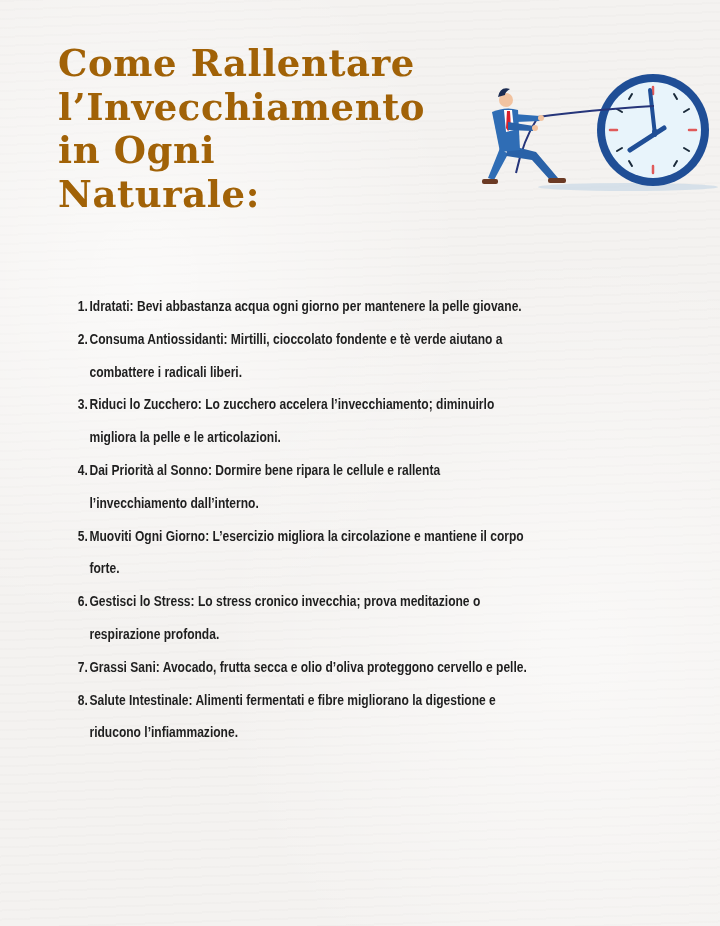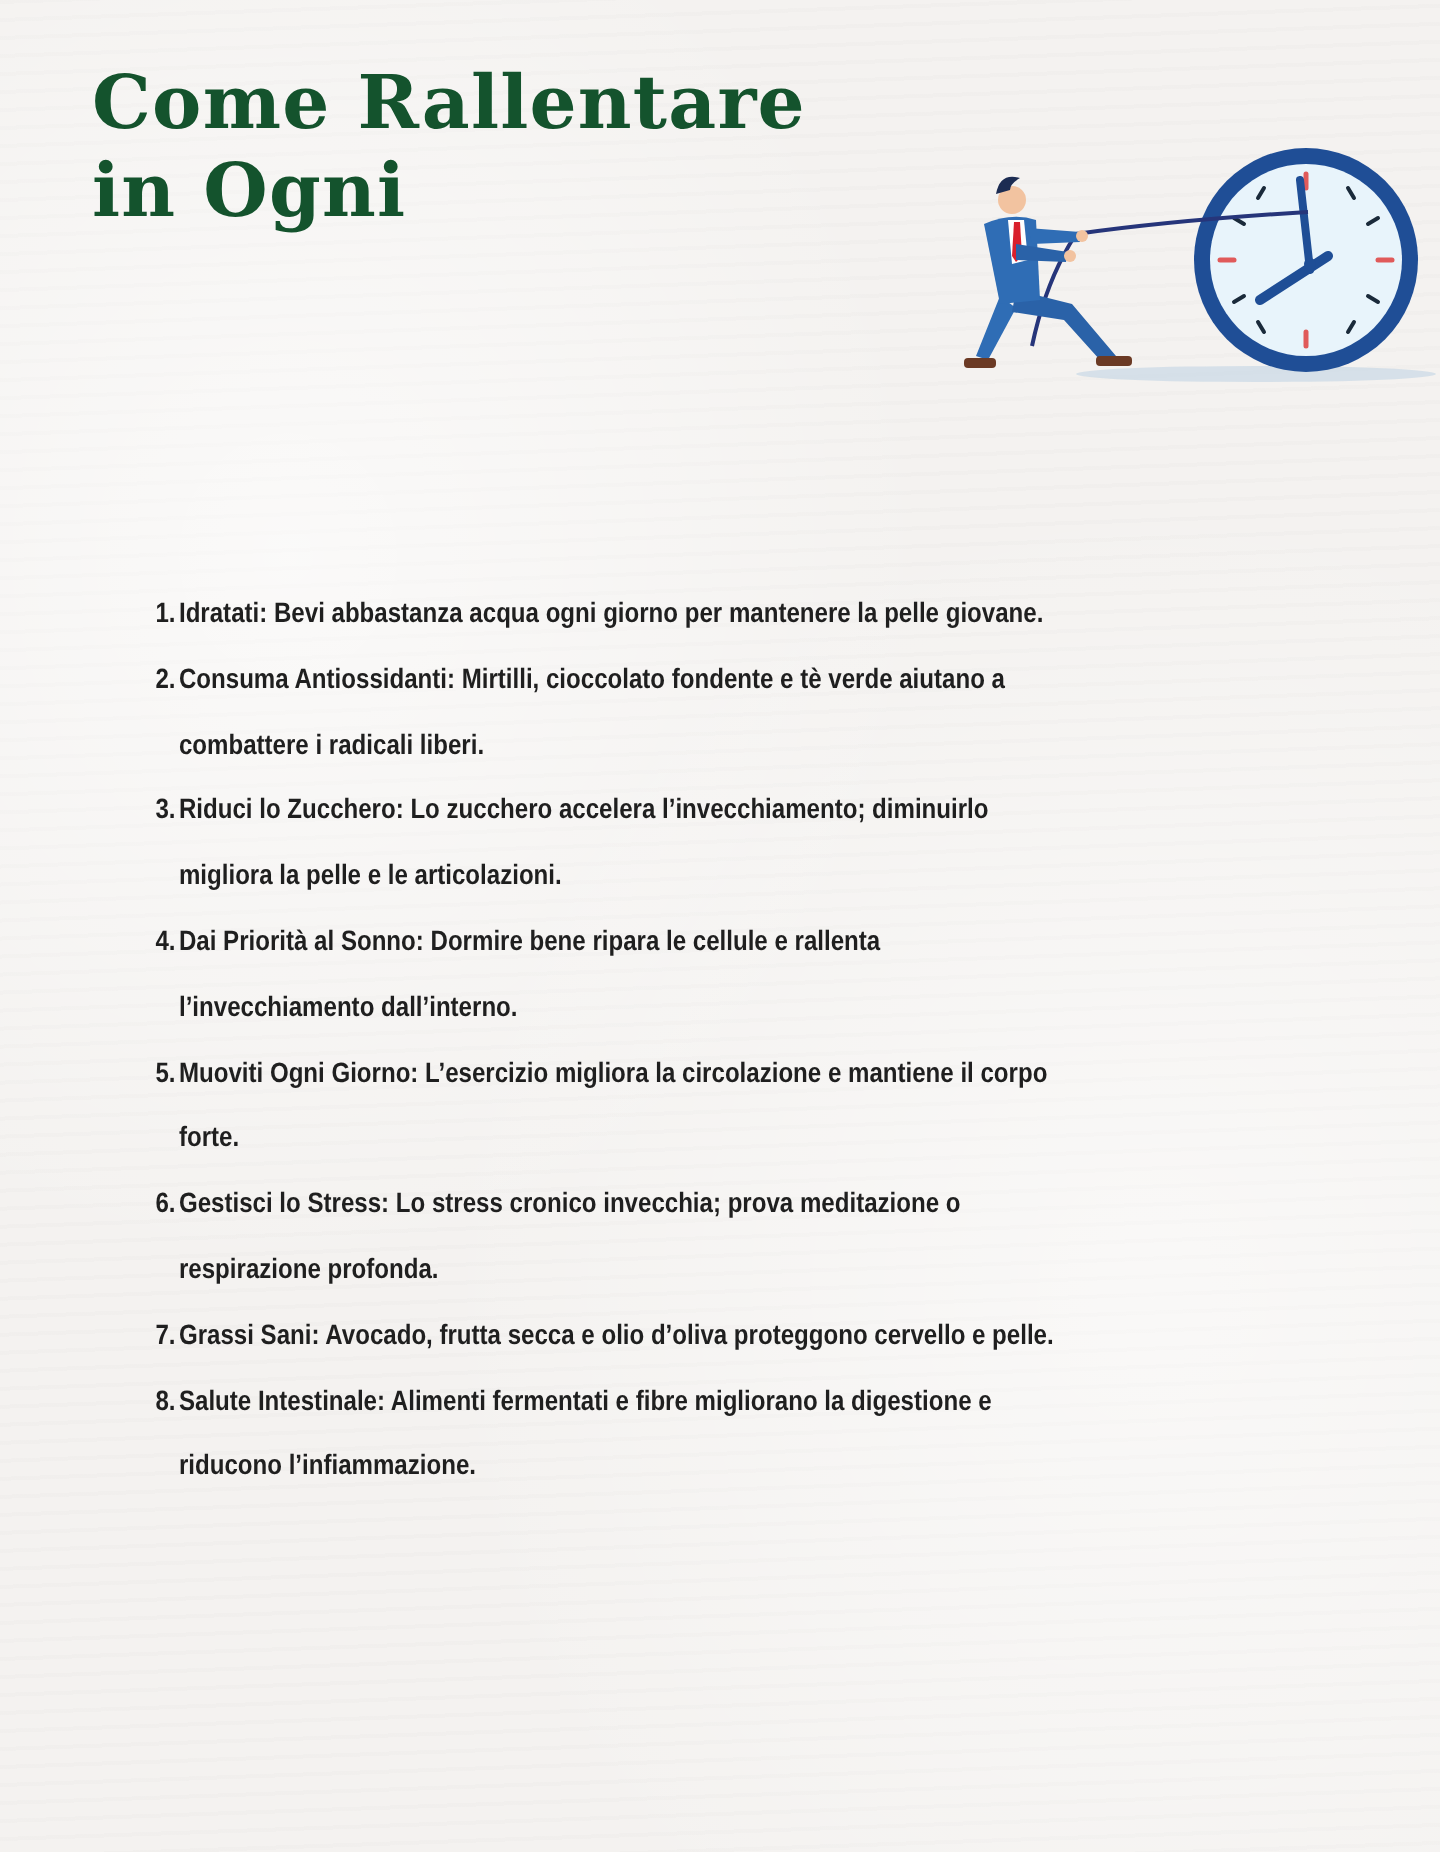--- a/index.html
+++ b/index.html
@@ -6,23 +6,23 @@
   body {
     width: 720px; height: 926px; overflow: hidden; position: relative;
     background: #f4f2f0;
     background-image:
       radial-gradient(ellipse at 20% 30%, rgba(255,255,255,0.6) 0, rgba(255,255,255,0) 40%),
       radial-gradient(ellipse at 80% 70%, rgba(255,255,255,0.5) 0, rgba(255,255,255,0) 45%),
       repeating-linear-gradient(178deg, rgba(0,0,0,0.012) 0 2px, rgba(255,255,255,0) 2px 9px);
     font-family: "Liberation Sans", sans-serif;
   }
   .title {
-    position: absolute; left: 42px; top: 26px; margin: 4px;
+    position: absolute; left: 42px; top: 26px; margin: 16px;
     font-family: "DejaVu Serif", serif; font-weight: bold;
-    font-size: 37px; line-height: 43.5px; color: #14532d;
+    font-size: 37px; line-height: 43.5px; color: #a16207;
     letter-spacing: 0.6px;
   }
   .title span { display: block; }
   .illustration { position: absolute; left: 478px; top: 70px; width: 242px; height: 126px; }
   .tips {
     position: absolute; left: 74px; top: 290px; width: 560px;
     margin: 0; padding: 0; list-style: none;
   }
   .tip {
     display: flex; font-family: "Liberation Sans", sans-serif; font-weight: bold;
@@ -30,21 +30,23 @@
     transform: scaleX(0.86); transform-origin: left center; width: 640px;
   }
   .tip-num { width: 16px; flex: none; text-align: right; padding-right: 2px; }
   .tip-text { flex: 1; }
 </style>
 </head>
 <body>
 
 <h1 class="title">
   <span>Come Rallentare</span>
+  <span>l’Invecchiamento</span>
   <span>in Ogni</span>
+  <span>Naturale:</span>
 </h1>
 
 <div class="illustration">
   <svg width="242" height="126" viewBox="0 0 242 126">
 
     <ellipse cx="150" cy="117" rx="90" ry="4" fill="#c9d8e6" opacity="0.7"></ellipse>
 
     <g>
       <circle cx="175" cy="60" r="56" fill="#1f4e96"></circle>
       <circle cx="175" cy="60" r="48" fill="#e8f4fb"></circle>

